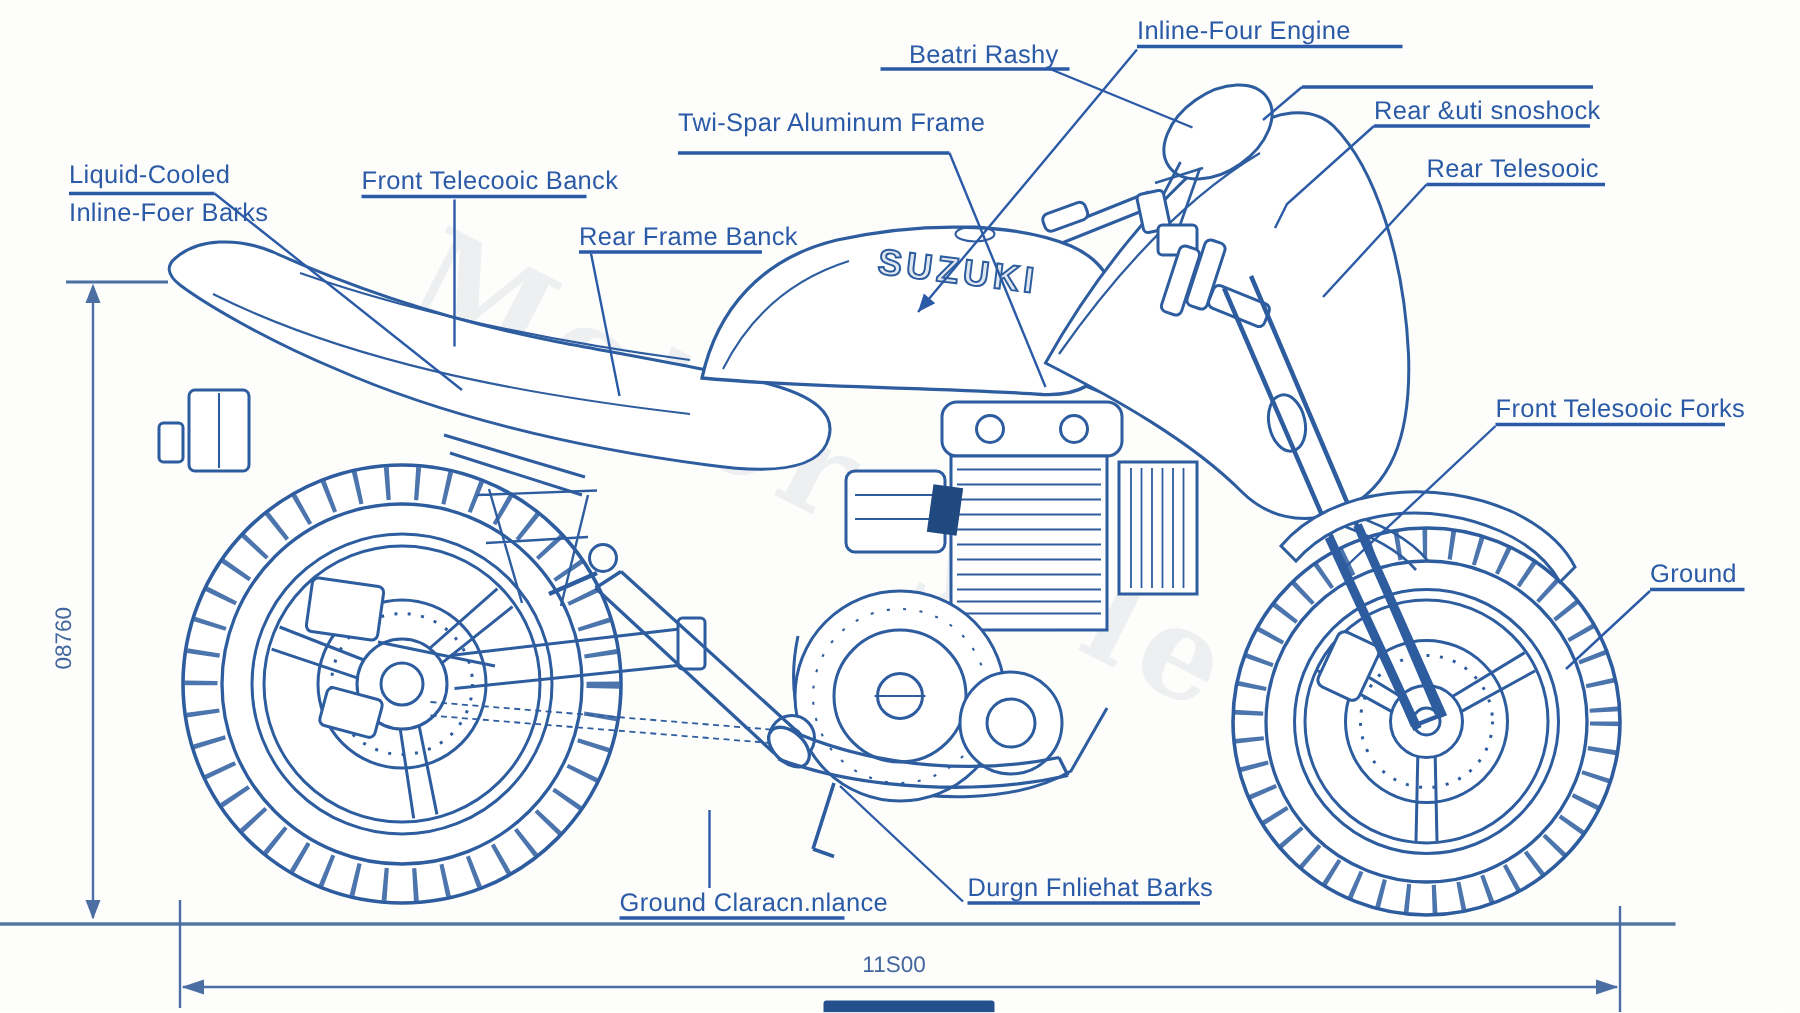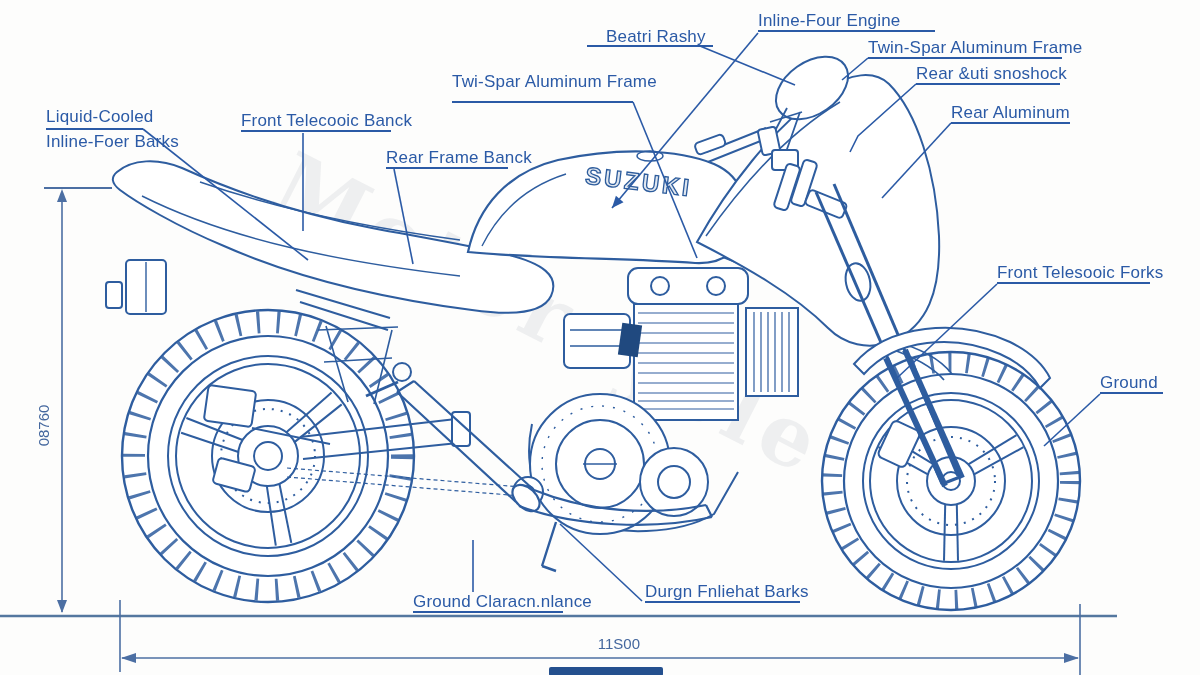--- a/index.html
+++ b/index.html
@@ -12,21 +12,21 @@
     color:#2b5aa6;white-space:nowrap;letter-spacing:.2px;
   }
   .dimtext{
     position:absolute;font:400 15px/1 "Liberation Sans",sans-serif;
     color:#44679e;white-space:nowrap;
   }
   #dim-height{
     left:8px;top:418px;width:70px;text-align:center;
     transform:rotate(-90deg);transform-origin:center center;
   }
-  #dim-length{left:552px;top:636px;width:88px;text-align:right;}
+  #dim-length{left:552px;top:636px;width:88px;text-align:center;}
   #tank-brand{
     position:absolute;left:585px;top:170px;
     font:700 24px/1 "Liberation Sans",sans-serif;letter-spacing:3px;
     color:rgba(45,92,156,.15);-webkit-text-stroke:1.3px #2d5c9c;
     transform:rotate(7deg);
   }
   #watermark{
     position:absolute;left:300px;top:140px;
     font:700 84px/1 "DejaVu Serif",serif;letter-spacing:8px;
     color:rgba(110,120,140,.10);transform:rotate(27deg);
@@ -239,23 +239,22 @@
         <path d="M 560,524 L 642,601"></path>
       </g>
       <path d="M 612,208 L 623.5,202.2 L 615.9,195.7 Z" fill="#2b5aa6" stroke="none"></path>
     </g>
 
     <rect x="549" y="667" width="114" height="9" rx="2" fill="#24508e"></rect>
   </svg>
 
   <div class="label" style="left:606px;top:27px">Beatri Rashy</div>
   <div class="label" style="left:758px;top:11px">Inline-Four Engine</div>
-  <div class="label" style="left:868px;top:38px">Twin-Spar Aluminum Frame</div>
   <div class="label" style="left:916px;top:64px">Rear &amp;uti snoshock</div>
-  <div class="label" style="left:951px;top:103px">Rear Aluminum</div>
+  <div class="label" style="left:951px;top:103px">Rear Telesooic</div>
   <div class="label" style="left:46px;top:107px">Liquid-Cooled</div>
   <div class="label" style="left:46px;top:132px">Inline-Foer Barks</div>
   <div class="label" style="left:241px;top:111px">Front Telecooic Banck</div>
   <div class="label" style="left:452px;top:72px">Twi-Spar Aluminum Frame</div>
   <div class="label" style="left:386px;top:148px">Rear Frame Banck</div>
   <div class="label" style="left:997px;top:263px">Front Telesooic Forks</div>
   <div class="label" style="left:1100px;top:373px">Ground</div>
   <div class="label" style="left:413px;top:592px">Ground Claracn.nlance</div>
   <div class="label" style="left:645px;top:582px">Durgn Fnliehat Barks</div>
 

